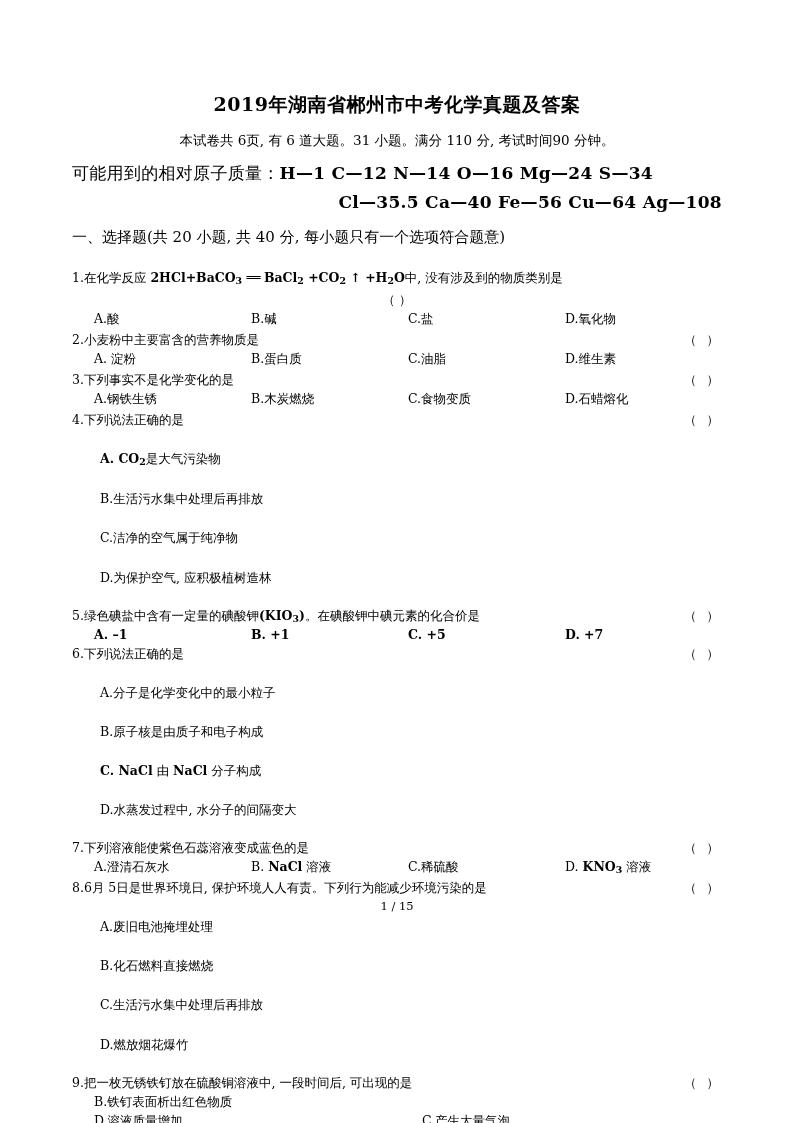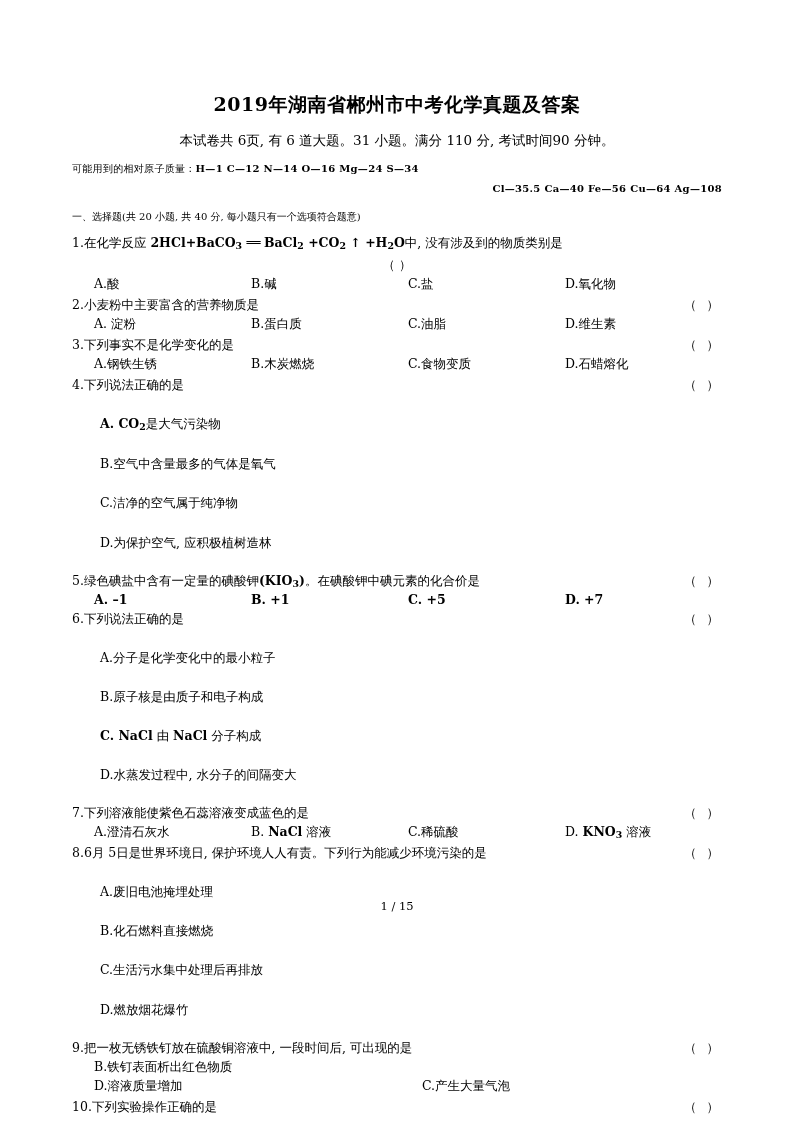--- a/index.html
+++ b/index.html
@@ -27,35 +27,35 @@
     font-weight: bold;
     letter-spacing: 0.5px;
     margin: 18px 0 14px 0;
   }
   .subtitle {
     text-align: center;
     font-size: 13.5px;
     margin: 0 0 12px 0;
   }
   .mass-line {
-    font-size: 10px;
+    font-size: 17px;
     font-weight: bold;
     margin: 7px 0 6px 0;
     letter-spacing: 0.3px;
   }
   .mass-line .lead {
     font-weight: normal;
   }
   .mass-line.indent {
     text-align: right;
     padding-left: 60px;
   }
   .section-head {
-    font-size: 10px;
-    margin: 16px 0 10px 0;
+    font-size: 15px;
+    margin: 16px 0 22px 0;
   }
   .q {
     font-size: 12.5px;
     margin: 0 0 4px 0;
     position: relative;
   }
   .q-stem {
     margin: 8px 0 3px 0;
     line-height: 1.5;
   }
@@ -171,21 +171,21 @@
     </div>
   </div>
 
   <div class="q">
     <div class="rowline">
       <span class="txt"><span>4.</span><span>下列说法正确的是</span></span>
       <span class="brk">（      ）</span>
     </div>
     <div class="optlist">
       <div><b class="bd">A. CO<span class="sub">2</span></b>是大气污染物</div>
-      <div>B.空气中含量最多的气体是氧气</div>
+      <div>B.生活污水集中处理后再排放</div>
       <div>C.洁净的空气属于纯净物</div>
       <div>D.为保护空气, 应积极植树造林</div>
     </div>
   </div>
 
   <div class="q">
     <div class="rowline">
       <span class="txt">5.绿色碘盐中含有一定量的碘酸钾<b class="bd">(KIO<span class="sub">3</span>)</b>。在碘酸钾中碘元素的化合价是</span>
       <span class="brk">（      ）</span>
     </div>

